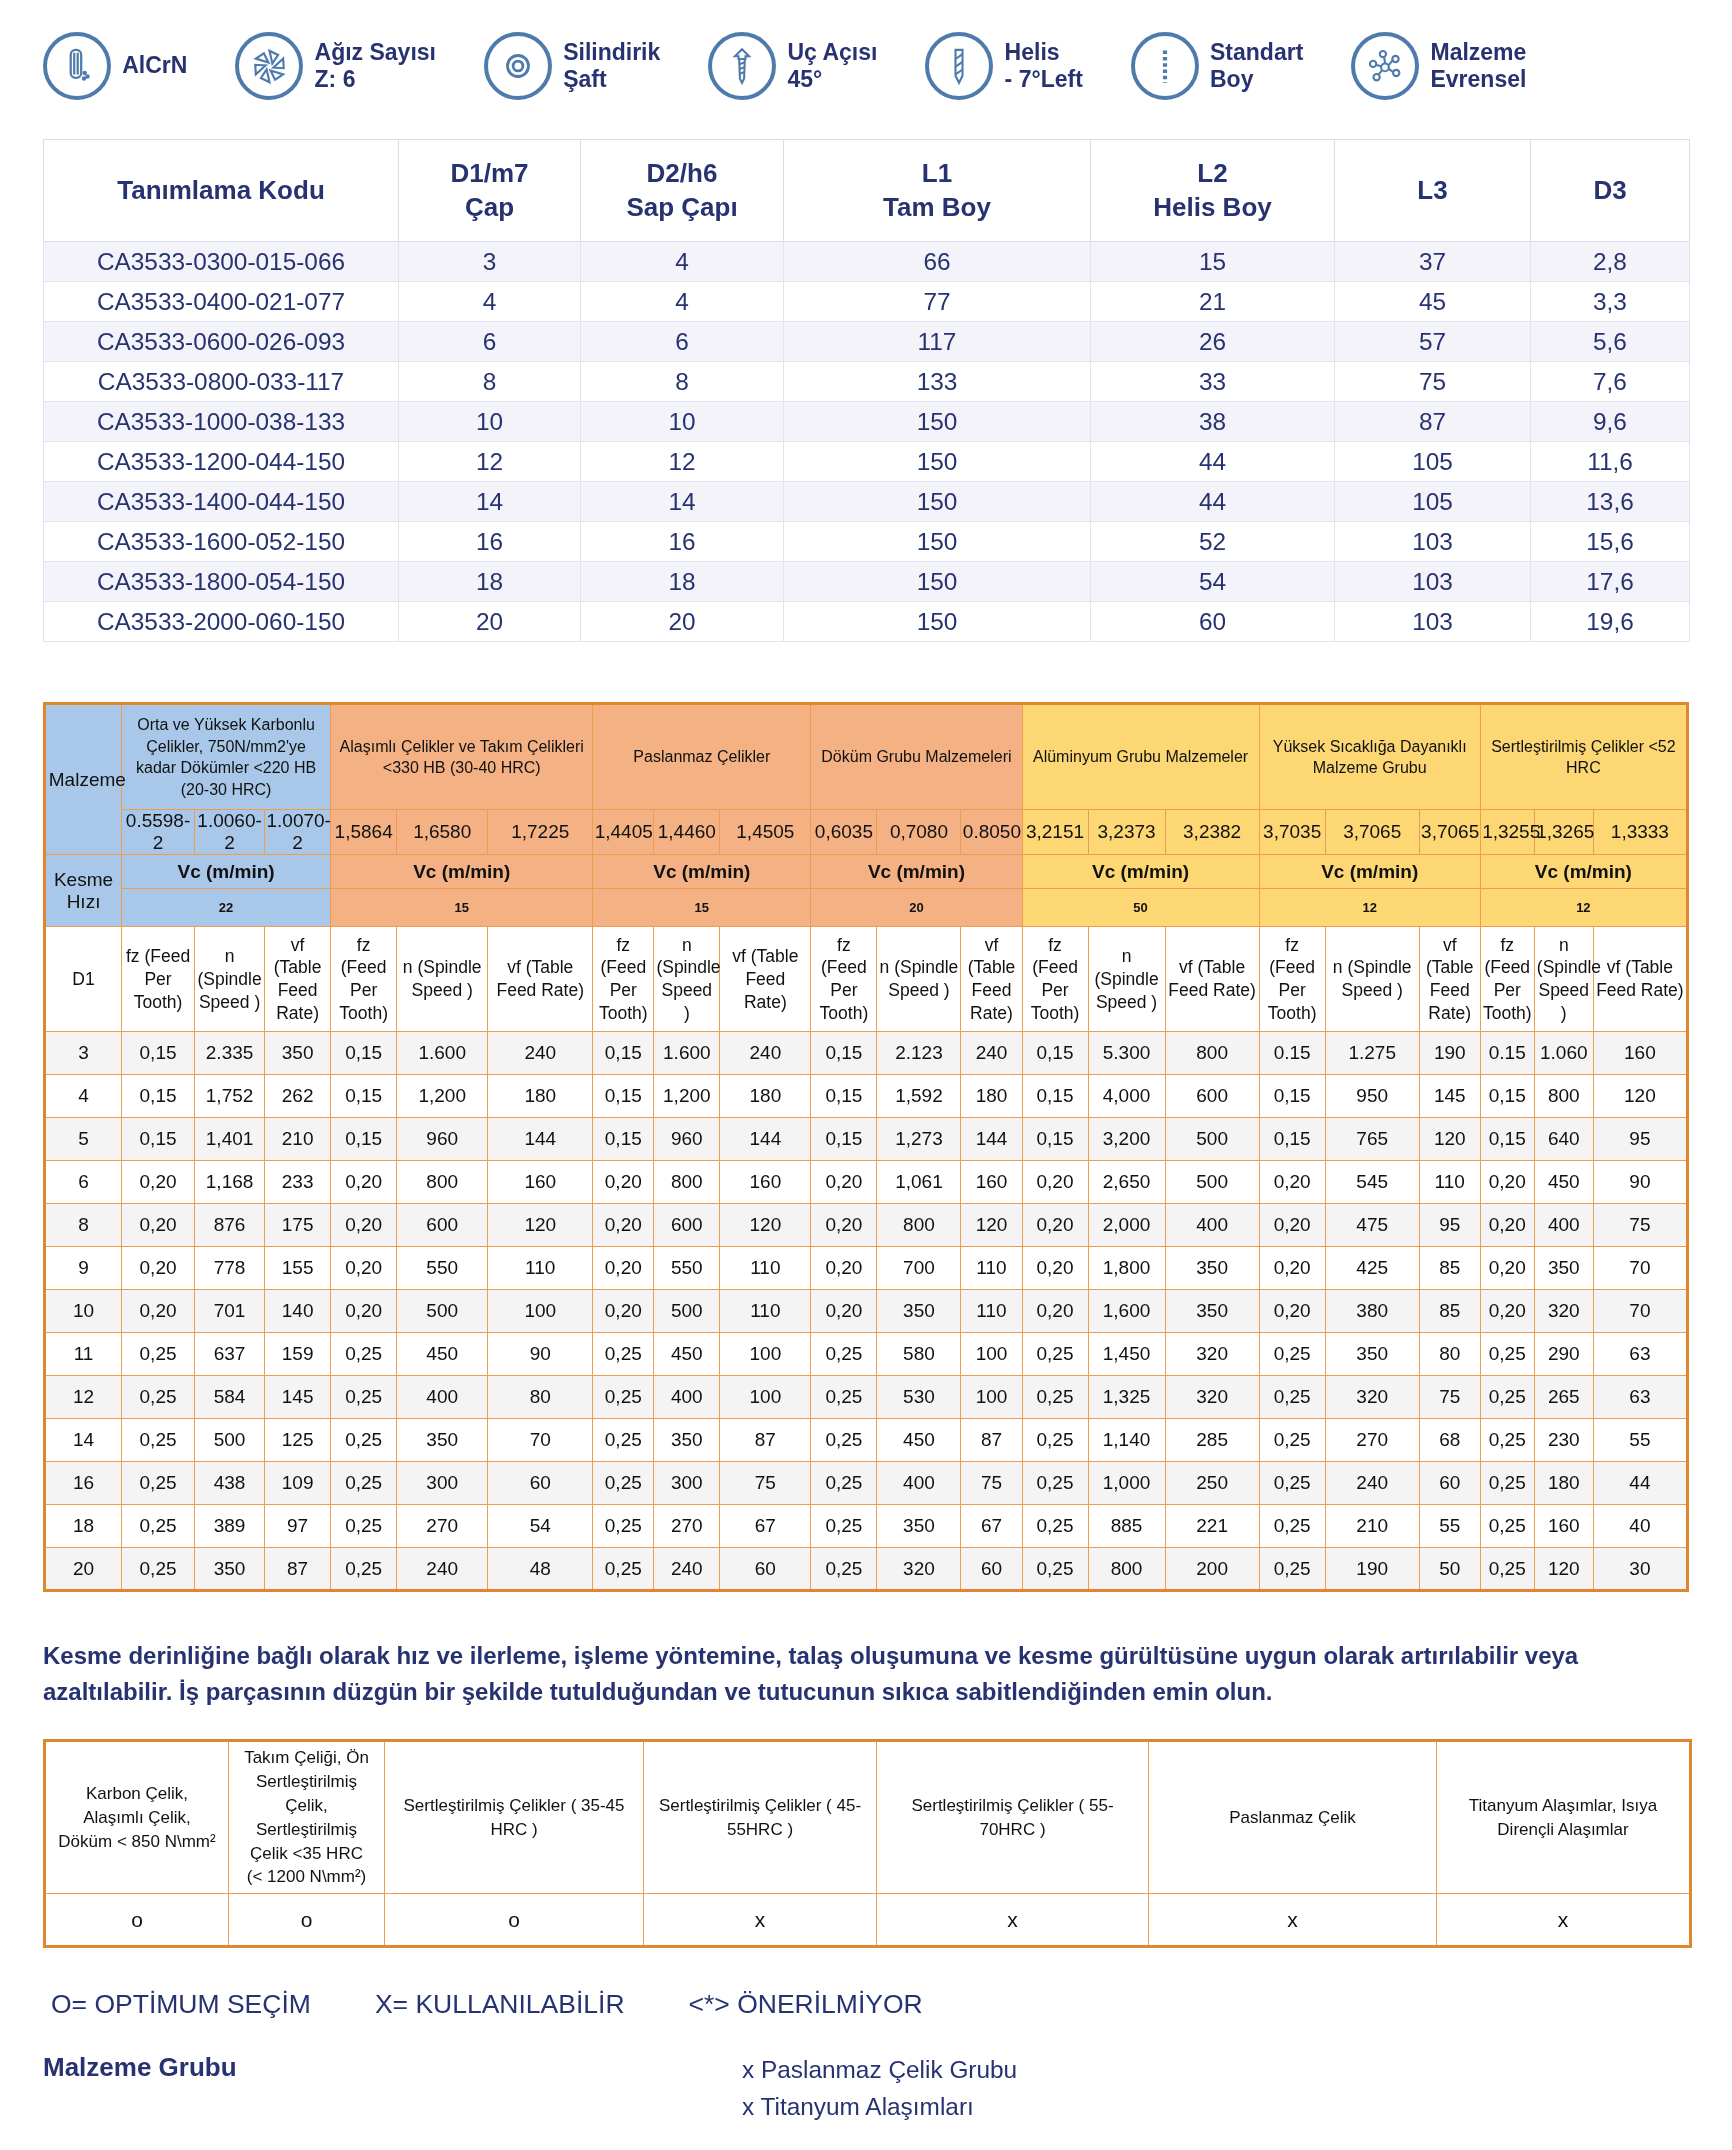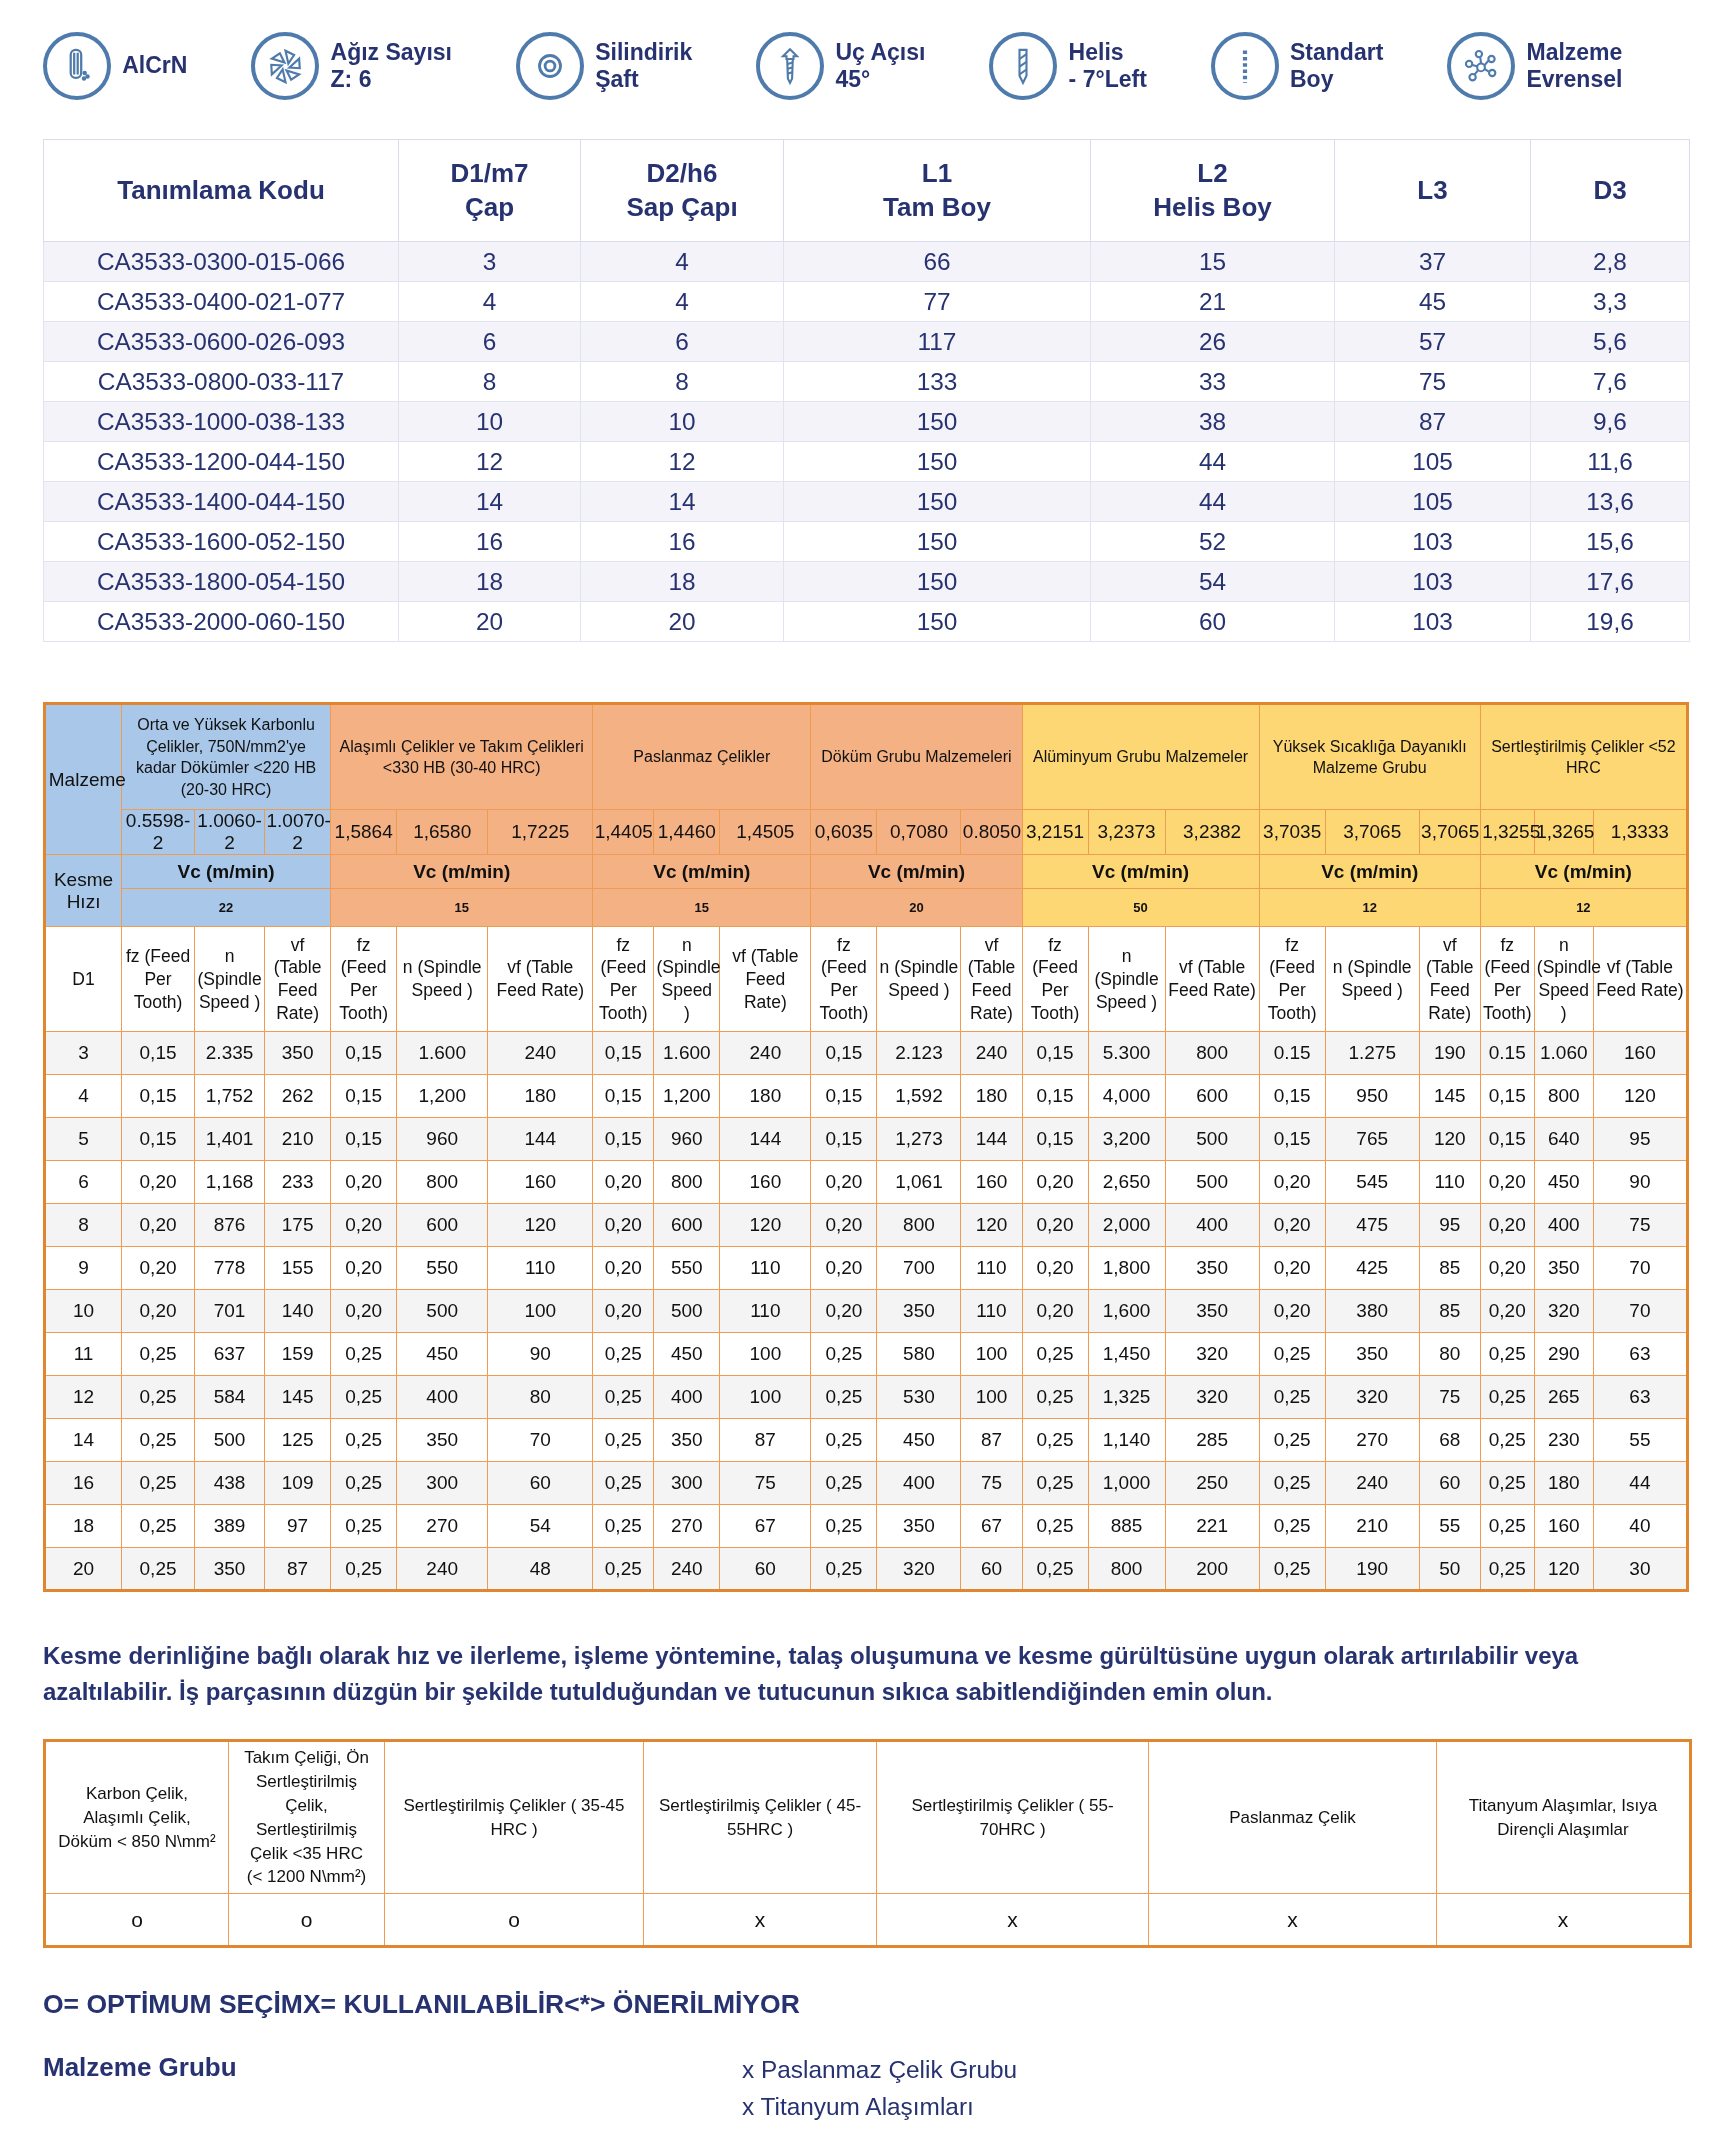--- a/index.html
+++ b/index.html
@@ -9,21 +9,21 @@
     --yellow:#fcd773;
     --obdr:#ef9c50;
     --oframe:#e0862f;
     --icon:#4e7bab;
   }
   *{box-sizing:border-box;}
   body{margin:0;background:#ffffff;width:1732px;font-family:"Liberation Sans",sans-serif;color:#1a1a1a;}
   .page{padding:7px 43px 28px;}
 
   
-  .icon-strip{display:flex;align-items:center;gap:64px;height:110px;margin:4.2px 0 18px;}
+  .icon-strip{display:flex;align-items:center;gap:48px;height:110px;margin:4.2px 0 18px;}
   .icon-item{display:flex;align-items:center;gap:11.2px;flex:none;}
   .icon-circle{width:68px;height:68px;border:4.2px solid var(--icon);border-radius:50%;display:flex;align-items:center;justify-content:center;flex:none;}
   .icon-circle svg{display:block;}
   .icon-label{color:var(--navy);font-size:23px;font-weight:700;line-height:1.2;}
 
   
   table{border-collapse:collapse;table-layout:fixed;}
   .dim-table{width:1646px;color:var(--navy);}
   .dim-table th{font-size:26px;font-weight:700;height:102px;border:1.4px solid #d9dcec;background:#fff;line-height:1.3;padding:0 4.2px;}
   .dim-table td{font-size:24.4px;height:40px;text-align:center;border:1.4px solid #e0e3f0;background:#fff;padding:0 4.2px;}
@@ -46,21 +46,21 @@
 
   
   .note{color:var(--navy);font-size:24px;line-height:1.5;margin:46px 0 29px;font-weight:700;max-width:1646px;}
 
   
   .usage-table{width:1646px;border:3.5px solid var(--oframe);}
   .usage-table th{font-size:17px;font-weight:400;height:134px;border:1.4px solid var(--obdr);line-height:1.4;padding:4.2px 11.2px;color:#111;}
   .usage-table td{font-size:21px;height:53px;border:1.4px solid var(--obdr);background:#fff;text-align:center;color:#111;}
 
   
-  .legend{color:var(--navy);font-size:26.5px;font-weight:700;margin:41px 0 32px;display:flex;}
+  .legend{color:var(--navy);font-size:26.5px;font-weight:400;margin:41px 8px 32px;display:flex;gap:64px;}
   .bottom{display:flex;color:var(--navy);}
   .bottom-left{width:671px;flex:none;}
   .mg-title{font-size:26px;font-weight:700;margin:0 0 21px;}
   .mg-line{font-size:24.4px;line-height:1.5;}
   .bottom-right{padding-left:28px;}
 </style>
 </head>
 <body>
 
 <div class="page">

